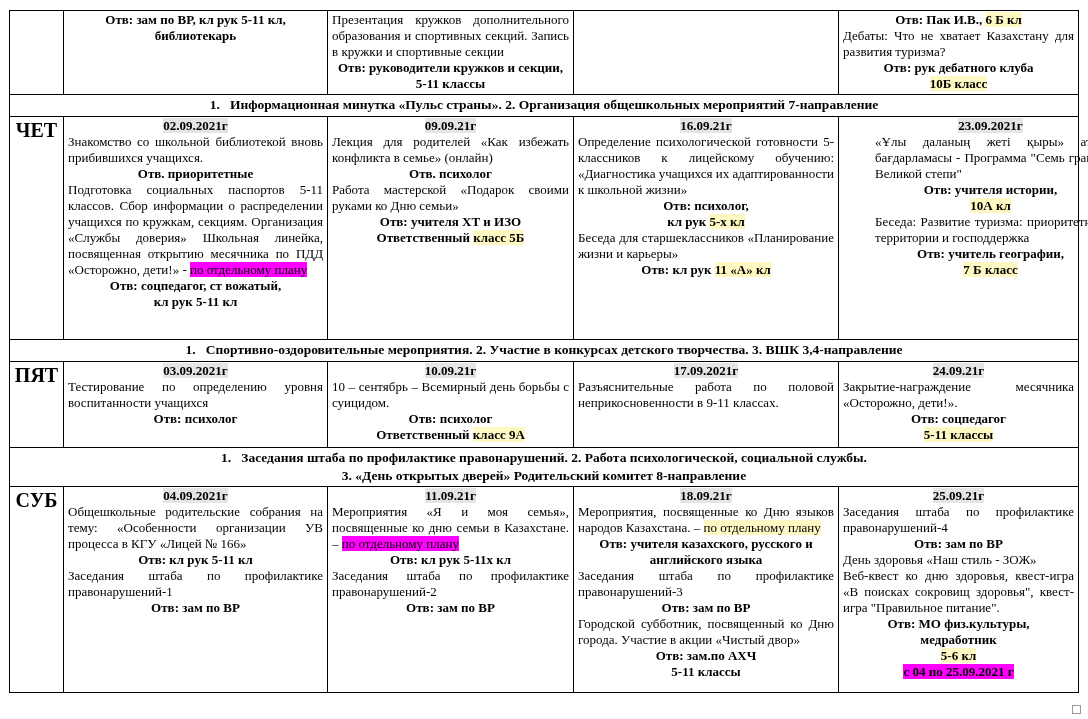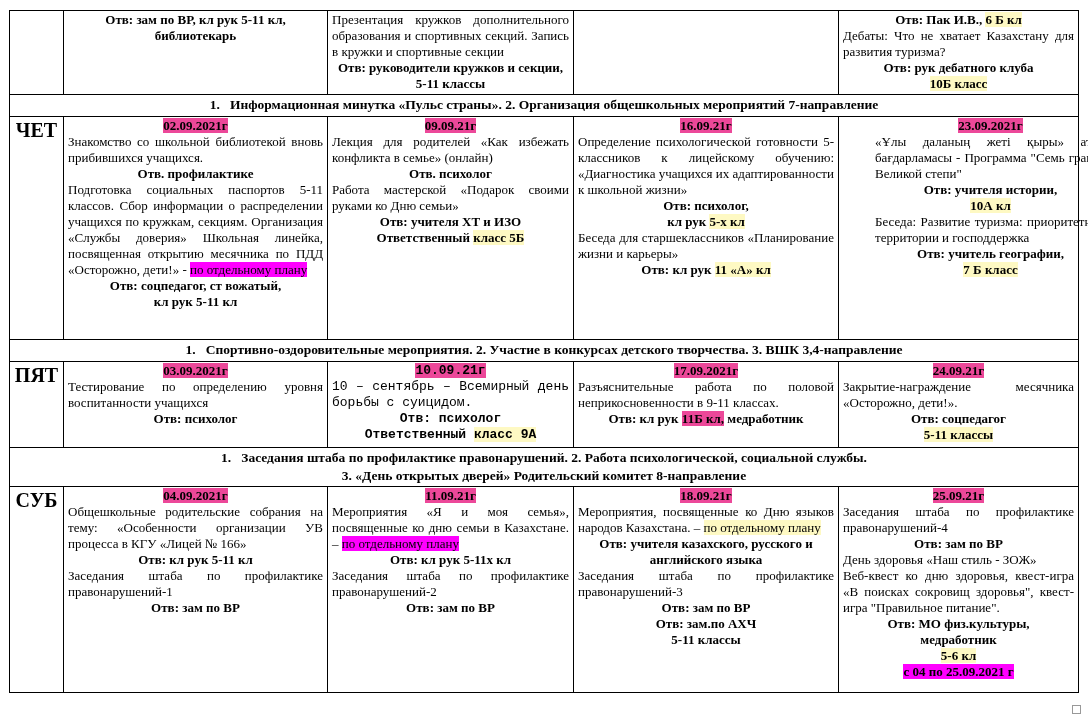--- a/index.html
+++ b/index.html
@@ -24,21 +24,21 @@
     font-weight:bold;font-size:20px;line-height:24px;padding-top:1px;
   }
   .band{
     text-align:center;font-weight:bold;font-size:13.5px;line-height:18px;
     padding:1px 6px;box-sizing:border-box;width:100%;
   }
   p.par{margin:0;font-size:13px;line-height:16px;}
   p.c{text-align:center;}
   p.j{text-align:justify;}
   .b{font-weight:bold;}
-  .hl-yellow{background:#ec4899;}
+  .hl-yellow{background:#e5e5e5;}
   .hl-green{background:#fef9c3;}
   .hl-magenta{background:#ff00ff;}
   .hl-cyan{background:#00ffff;}
   #resize-handle{
     position:absolute;left:1072px;top:705px;width:9px;height:9px;
     border:1px solid #999;background:#fff;box-sizing:border-box;
   }
 </style>
 </head>
 <body>
@@ -64,21 +64,21 @@
     <div class="trow" style="min-height: 22px;">
       <div class="band">
         <div>1.&nbsp;&nbsp;&nbsp;Информационная минутка «Пульс страны».  2. Организация общешкольных мероприятий 7-направление</div>
       </div>
     </div>
     <div class="trow" style="min-height: 223px;">
       <div class="cell daycell"><span>ЧЕТ</span></div>
       <div class="cell" style="width: 264px; flex: 0 0 264px;">
         <p class="par c"><span class="b hl-yellow">02.09.2021г</span></p>
         <p class="par j"><span>Знакомство со школьной библиотекой вновь прибившихся учащихся.</span></p>
-        <p class="par c"><span class="b">Отв. профилактике</span></p>
+        <p class="par c"><span class="b">Отв. приоритетные</span></p>
         <p class="par j"><span>Подготовка социальных паспортов 5-11 классов. Сбор информации о распределении  учащихся по кружкам, секциям. Организация «Службы доверия» Школьная линейка, посвященная открытию месячника по ПДД «Осторожно, дети!» - </span><span class="hl-magenta">по отдельному плану</span></p>
         <p class="par c"><span class="b">Отв: соцпедагог, ст вожатый,</span></p>
         <p class="par c"><span class="b">кл рук 5-11 кл</span></p>
       </div>
       <div class="cell" style="width: 246px; flex: 0 0 246px;">
         <p class="par c"><span class="b hl-yellow">09.09.21г</span></p>
         <p class="par j"><span>Лекция для родителей «Как избежать конфликта в семье» (онлайн)</span></p>
         <p class="par c"><span class="b">Отв. психолог</span></p>
         <p class="par j"><span>Работа мастерской «Подарок своими руками ко Дню семьи»</span></p>
         <p class="par c"><span class="b">Отв: учителя ХТ и ИЗО</span></p>
@@ -107,30 +107,29 @@
         <div>1.&nbsp;&nbsp;&nbsp;Спортивно-оздоровительные мероприятия. 2. Участие в конкурсах детского творчества. 3. ВШК 3,4-направление</div>
       </div>
     </div>
     <div class="trow" style="min-height: 86px;">
       <div class="cell daycell"><span>ПЯТ</span></div>
       <div class="cell" style="width: 264px; flex: 0 0 264px;">
         <p class="par c"><span class="b hl-yellow">03.09.2021г</span></p>
         <p class="par j"><span>Тестирование по определению уровня воспитанности учащихся</span></p>
         <p class="par c"><span class="b">Отв: психолог</span></p>
       </div>
-      <div class="cell" style="width: 246px; flex: 0 0 246px; font-family: Liberation Mono, monospace;">
+      <div class="cell" style="width: 246px; flex: 0 0 246px;">
         <p class="par c"><span class="b hl-yellow">10.09.21г</span></p>
         <p class="par j"><span>10 – сентябрь – Всемирный день борьбы с суицидом.</span></p>
         <p class="par c"><span class="b">Отв: психолог</span></p>
         <p class="par c"><span class="b">Ответственный </span><span class="b hl-green">класс 9А</span></p>
       </div>
       <div class="cell" style="width: 265px; flex: 0 0 265px;">
         <p class="par c"><span class="b hl-yellow">17.09.2021г</span></p>
         <p class="par j"><span>Разъяснительные работа по половой неприкосновенности в 9-11 классах.</span></p>
-        <p class="par c"><span class="b">Отв: кл рук </span><span class="b hl-yellow">11Б кл,</span><span class="b"> медработник</span></p>
       </div>
       <div class="cell" style="width: 239px; flex: 0 0 239px;">
         <p class="par c"><span class="b hl-yellow">24.09.21г</span></p>
         <p class="par j"><span>Закрытие-награждение месячника «Осторожно, дети!».</span></p>
         <p class="par c"><span class="b">Отв: соцпедагог</span></p>
         <p class="par c"><span class="b hl-green">5-11 классы</span></p>
       </div>
     </div>
     <div class="trow" style="min-height: 38px;">
       <div class="band">
@@ -153,20 +152,21 @@
         <p class="par c"><span class="b">Отв: кл рук 5-11х кл</span></p>
         <p class="par j"><span>Заседания штаба по профилактике правонарушений-2</span></p>
         <p class="par c"><span class="b">Отв: зам по ВР</span></p>
       </div>
       <div class="cell" style="width: 265px; flex: 0 0 265px;">
         <p class="par c"><span class="b hl-yellow">18.09.21г</span></p>
         <p class="par j"><span>Мероприятия, посвященные ко Дню языков народов Казахстана. – </span><span class="hl-green">по отдельному плану</span></p>
         <p class="par c"><span class="b">Отв: учителя казахского, русского и английского языка</span></p>
         <p class="par j"><span>Заседания штаба по профилактике правонарушений-3</span></p>
         <p class="par c"><span class="b">Отв: зам по ВР</span></p>
+        <p class="par j"><span>Городской субботник, посвященный ко Дню города. Участие в акции «Чистый двор»</span></p>
         <p class="par c"><span class="b">Отв: зам.по АХЧ</span></p>
         <p class="par c"><span class="b">5-11 классы</span></p>
       </div>
       <div class="cell" style="width: 239px; flex: 0 0 239px;">
         <p class="par c"><span class="b hl-yellow">25.09.21г</span></p>
         <p class="par j"><span>Заседания штаба по профилактике правонарушений-4</span></p>
         <p class="par c"><span class="b">Отв: зам по ВР</span></p>
         <p class="par j"><span>День здоровья «Наш стиль - ЗОЖ»</span></p>
         <p class="par j"><span>Веб-квест ко дню здоровья, квест-игра «В поисках сокровищ здоровья", квест-игра "Правильное питание".</span></p>
         <p class="par c"><span class="b">Отв: МО физ.культуры,</span></p>

